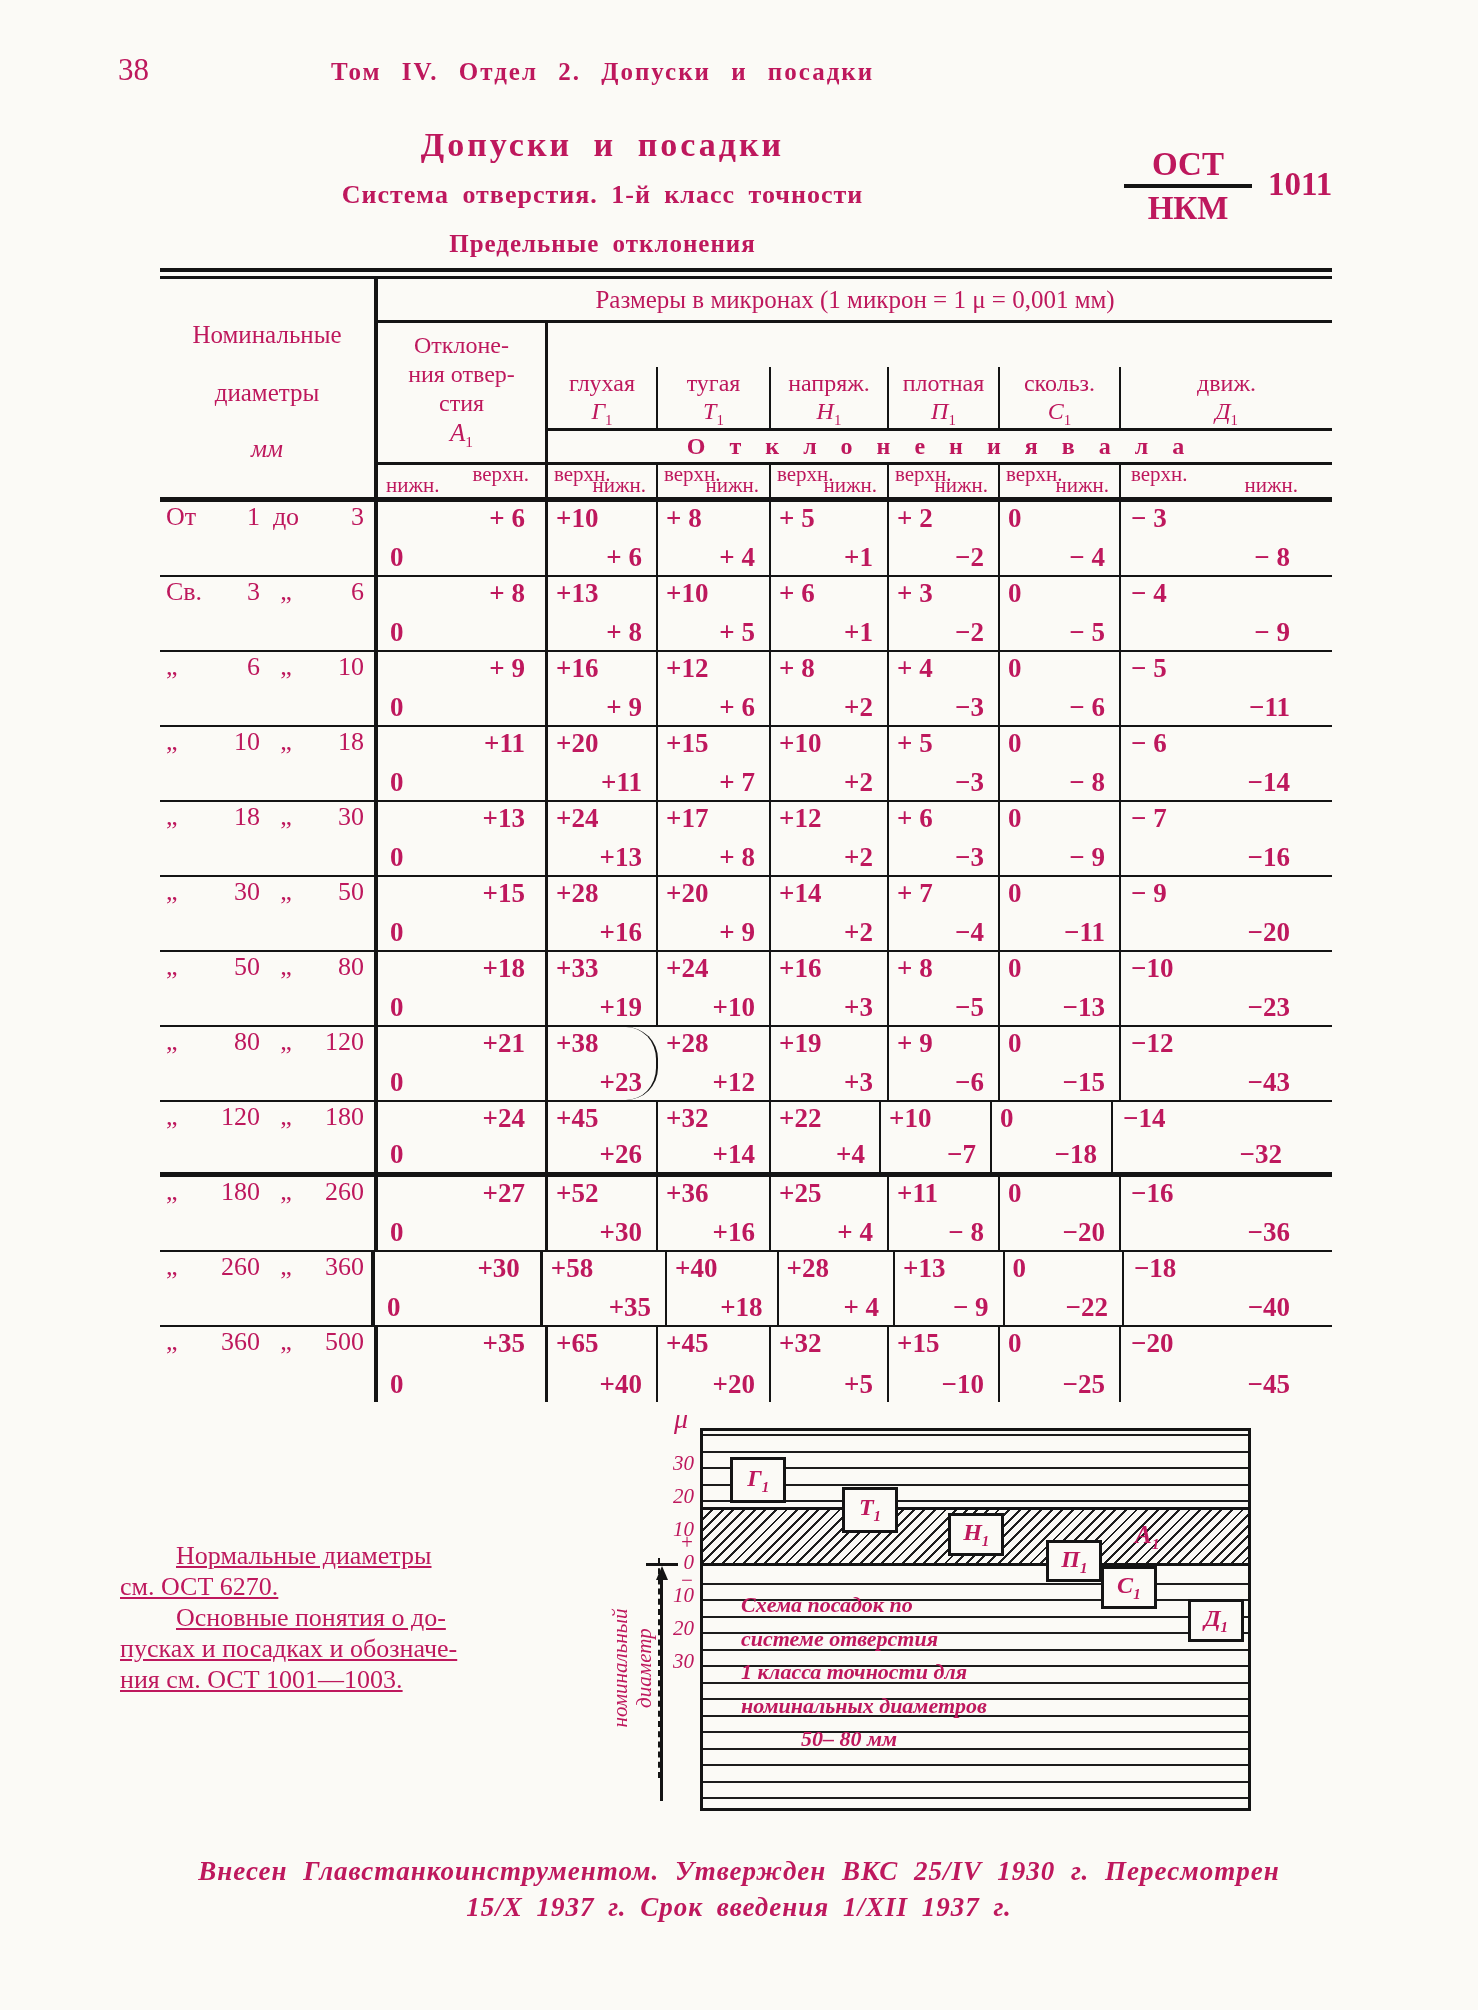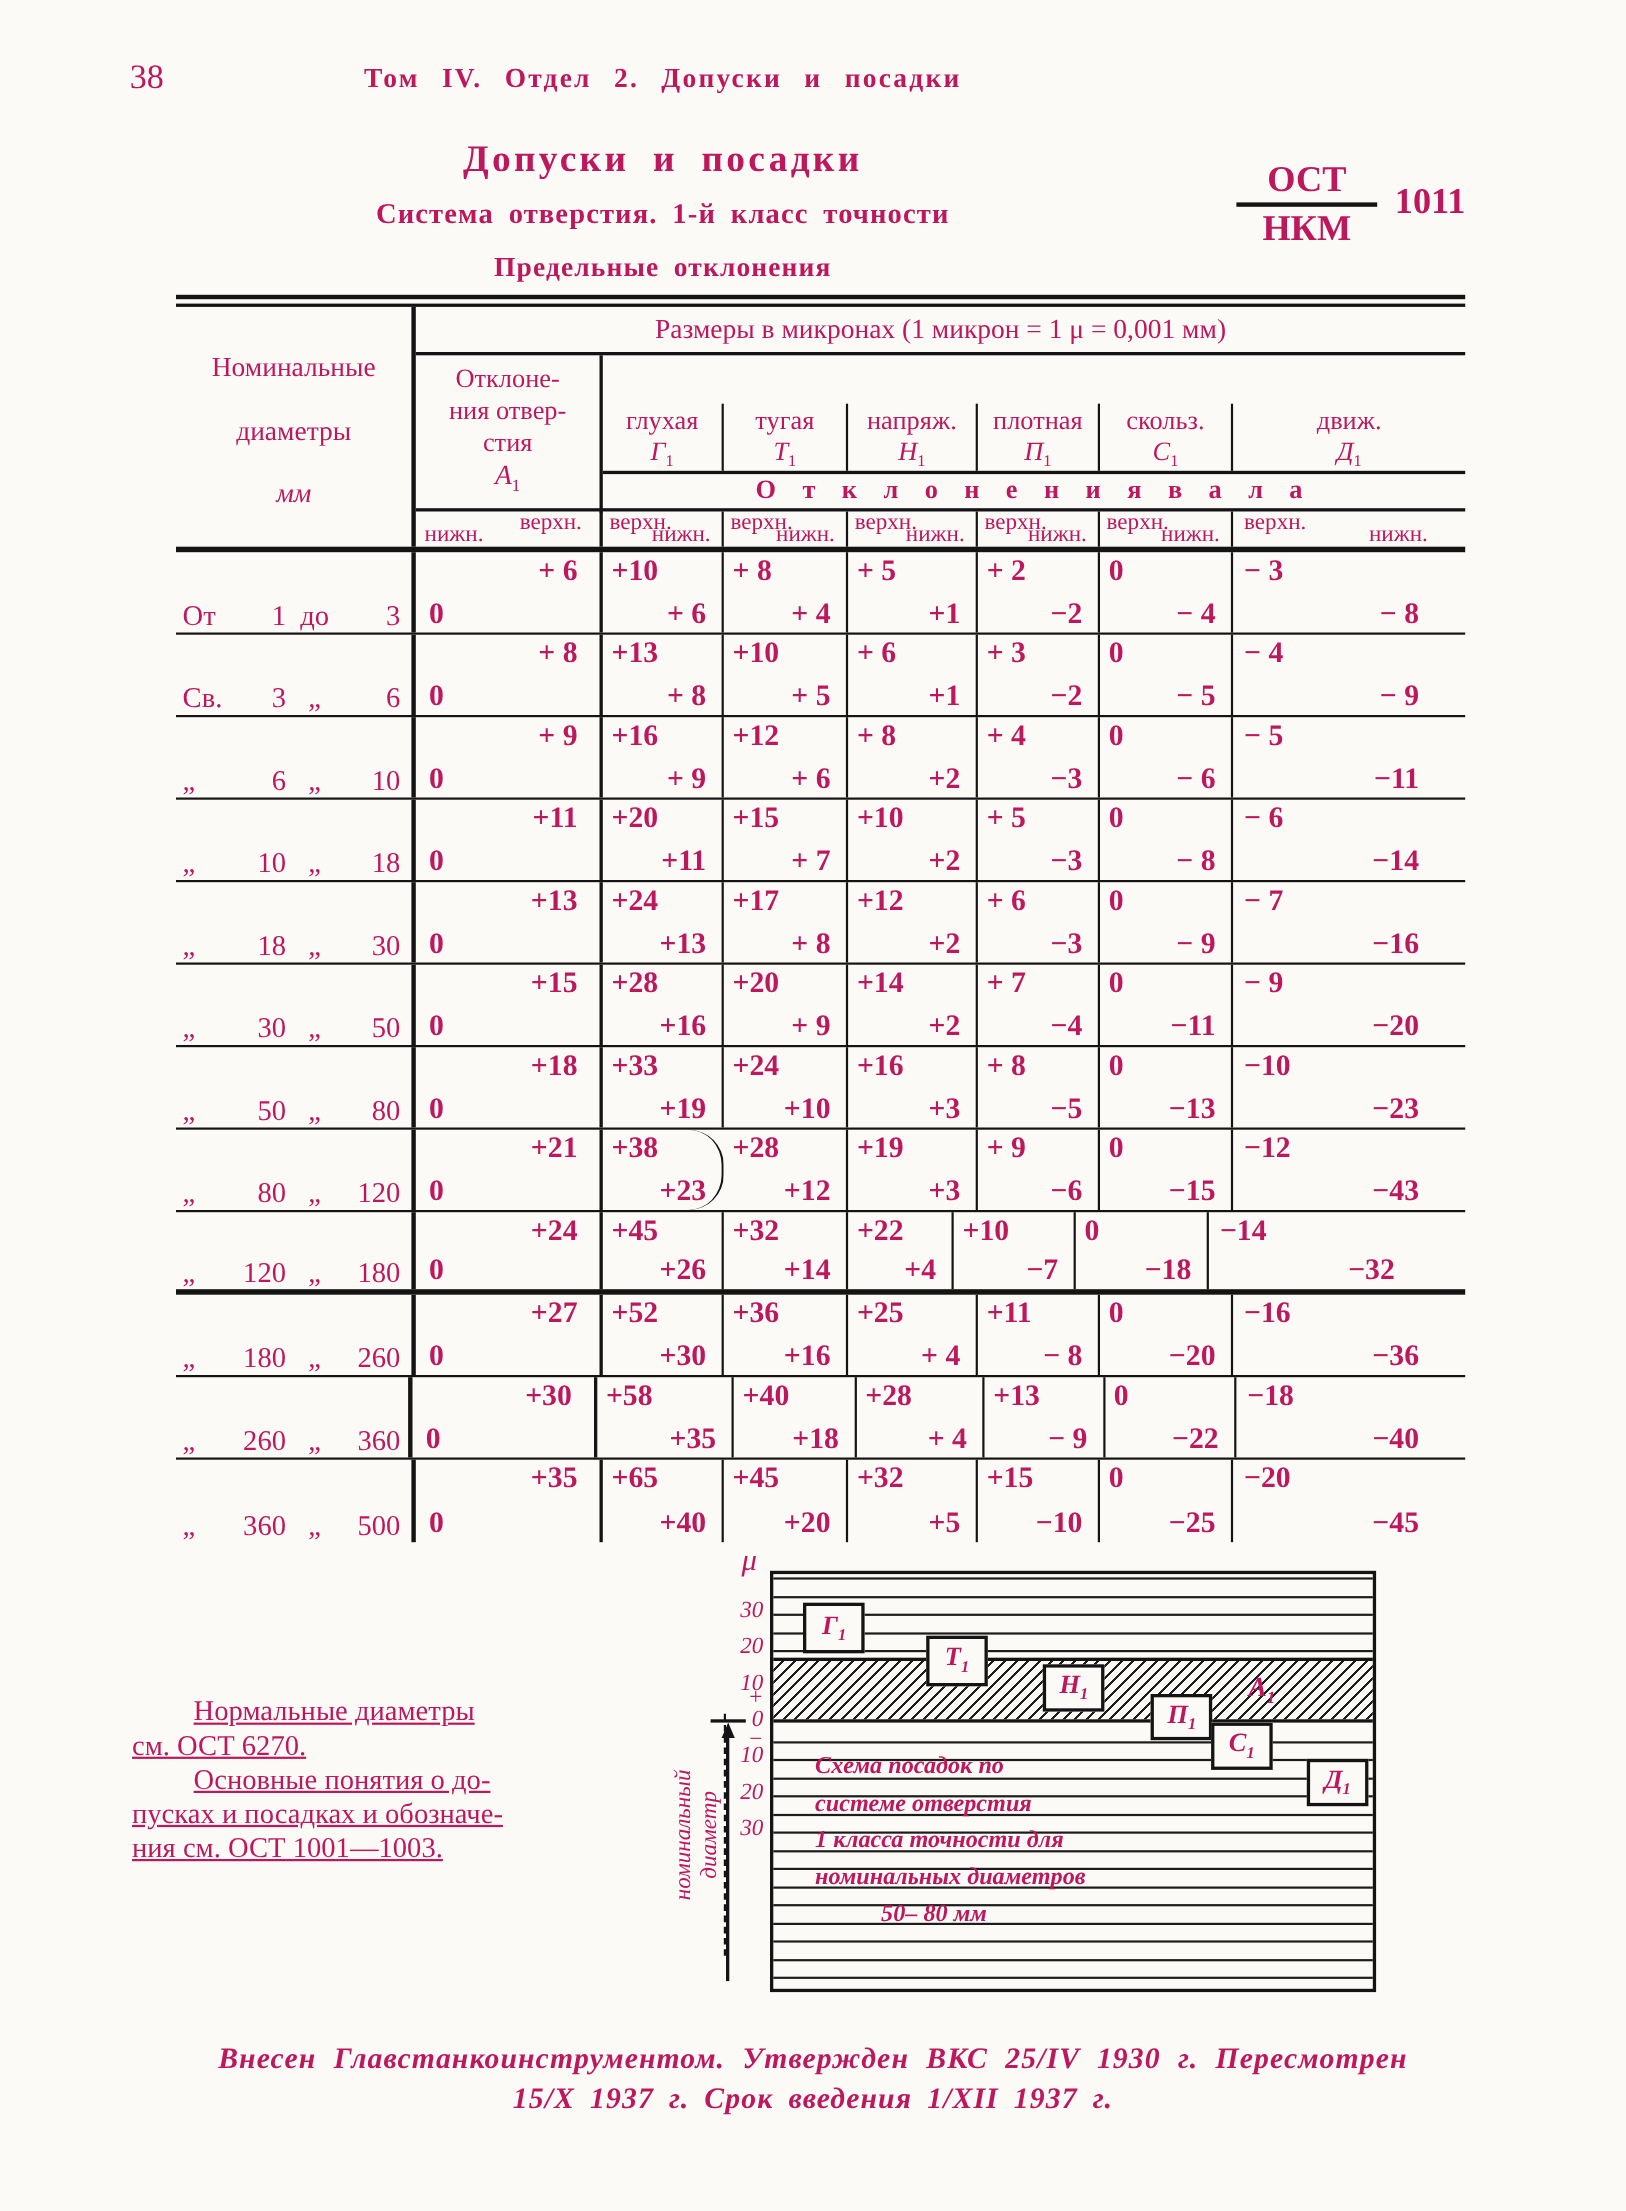--- a/index.html
+++ b/index.html
@@ -45,21 +45,21 @@
   .subcell{position:relative;box-sizing:border-box;font-size:21px;}
   .subcell .u{position:absolute;top:-3px;}
   .subcell .l{position:absolute;bottom:-1px;}
   .subcell.hole .u{right:16px;} .subcell.hole .l{left:8px;}
   .subcell.fit .u{left:6px;}  .subcell.fit .l{right:10px;}
   .subcell.dfit .u{left:10px;} .subcell.dfit .l{right:34px;}
   .heavy-rule{height:5px;background:#141414;}
   .trow{display:flex;height:75px;box-sizing:border-box;border-bottom:2.5px solid #141414;}
   .trow.heavy{border-bottom-width:5px;}
   .trow.last{border-bottom:none;}
-  .dcell{display:flex;align-items:flex-end;height:100%;box-sizing:border-box;font-size:26px;}
+  .dcell{display:flex;align-items:flex-start;height:100%;box-sizing:border-box;font-size:26px;}
   .dcell .pfx{width:58px;padding-left:6px;box-sizing:border-box;}
   .dcell .n1{width:42px;text-align:right;}
   .dcell .mid{width:52px;text-align:center;}
   .dcell .n2{width:52px;text-align:right;}
   .vcell{position:relative;height:100%;box-sizing:border-box;font-weight:bold;font-size:27px;}
   .vcell .u{position:absolute;top:1px;}
   .vcell .l{position:absolute;bottom:2px;}
   .vcell.hole .u{right:20px;} .vcell.hole .l{left:12px;}
   .vcell.fit .u{left:8px;}   .vcell.fit .l{right:14px;}
   .vcell.dfit .u{left:10px;} .vcell.dfit .l{right:42px;}
@@ -487,21 +487,21 @@
             <span class="l">0</span>
           </div>
           <div class="vcell fit" style="width: 110px; border-right: 2.5px solid rgb(20, 20, 20);">
             <span class="u">+45</span>
             <span class="l">+26</span>
           </div>
           <div class="vcell fit" style="width: 113px; border-right: 2.5px solid rgb(20, 20, 20);">
             <span class="u">+32</span>
             <span class="l">+14</span>
           </div>
-          <div class="vcell fit" style="width: 96px; border-right: 2.5px solid rgb(20, 20, 20);">
+          <div class="vcell fit" style="width: 110px; border-right: 2.5px solid rgb(20, 20, 20);">
             <span class="u">+22</span>
             <span class="l">+4</span>
           </div>
           <div class="vcell fit" style="width: 111px; border-right: 2.5px solid rgb(20, 20, 20);">
             <span class="u">+10</span>
             <span class="l">−7</span>
           </div>
           <div class="vcell fit" style="width: 121px; border-right: 2.5px solid rgb(20, 20, 20);">
             <span class="u">0</span>
             <span class="l">−18</span>

